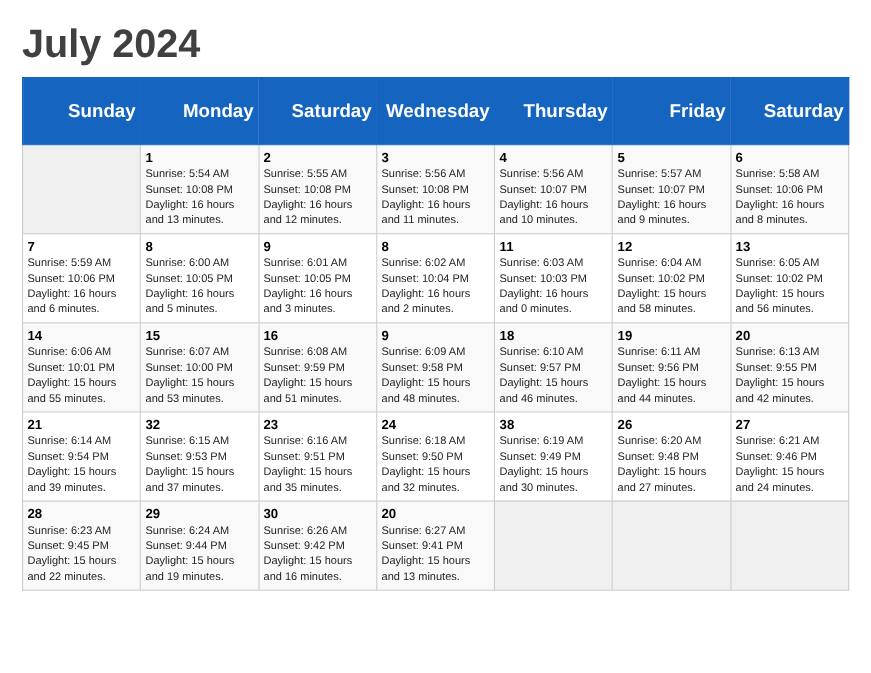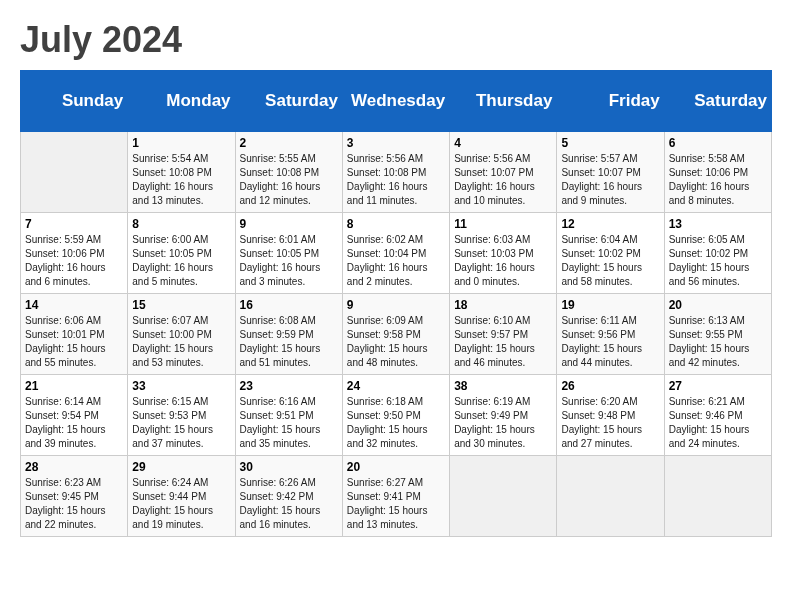--- a/index.html
+++ b/index.html
@@ -194,21 +194,21 @@
           <span class="day-num">20</span>
           <div class="day-info">Sunrise: 6:13 AM<br>Sunset: 9:55 PM<br>Daylight: 15 hours and 42 minutes.</div>
         </td>
       </tr>
       <tr>
         <td>
           <span class="day-num">21</span>
           <div class="day-info">Sunrise: 6:14 AM<br>Sunset: 9:54 PM<br>Daylight: 15 hours and 39 minutes.</div>
         </td>
         <td>
-          <span class="day-num">33</span>
+          <span class="day-num">32</span>
           <div class="day-info">Sunrise: 6:15 AM<br>Sunset: 9:53 PM<br>Daylight: 15 hours and 37 minutes.</div>
         </td>
         <td>
           <span class="day-num">23</span>
           <div class="day-info">Sunrise: 6:16 AM<br>Sunset: 9:51 PM<br>Daylight: 15 hours and 35 minutes.</div>
         </td>
         <td>
           <span class="day-num">24</span>
           <div class="day-info">Sunrise: 6:18 AM<br>Sunset: 9:50 PM<br>Daylight: 15 hours and 32 minutes.</div>
         </td>

